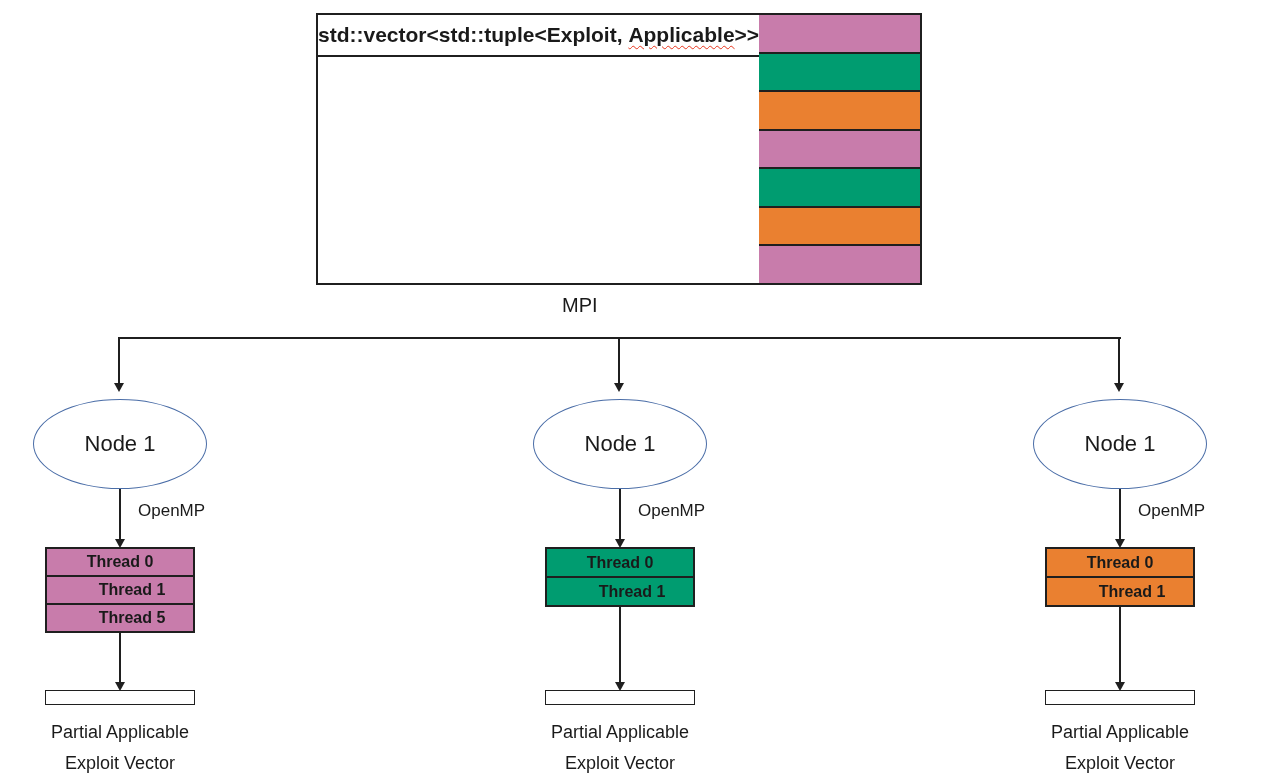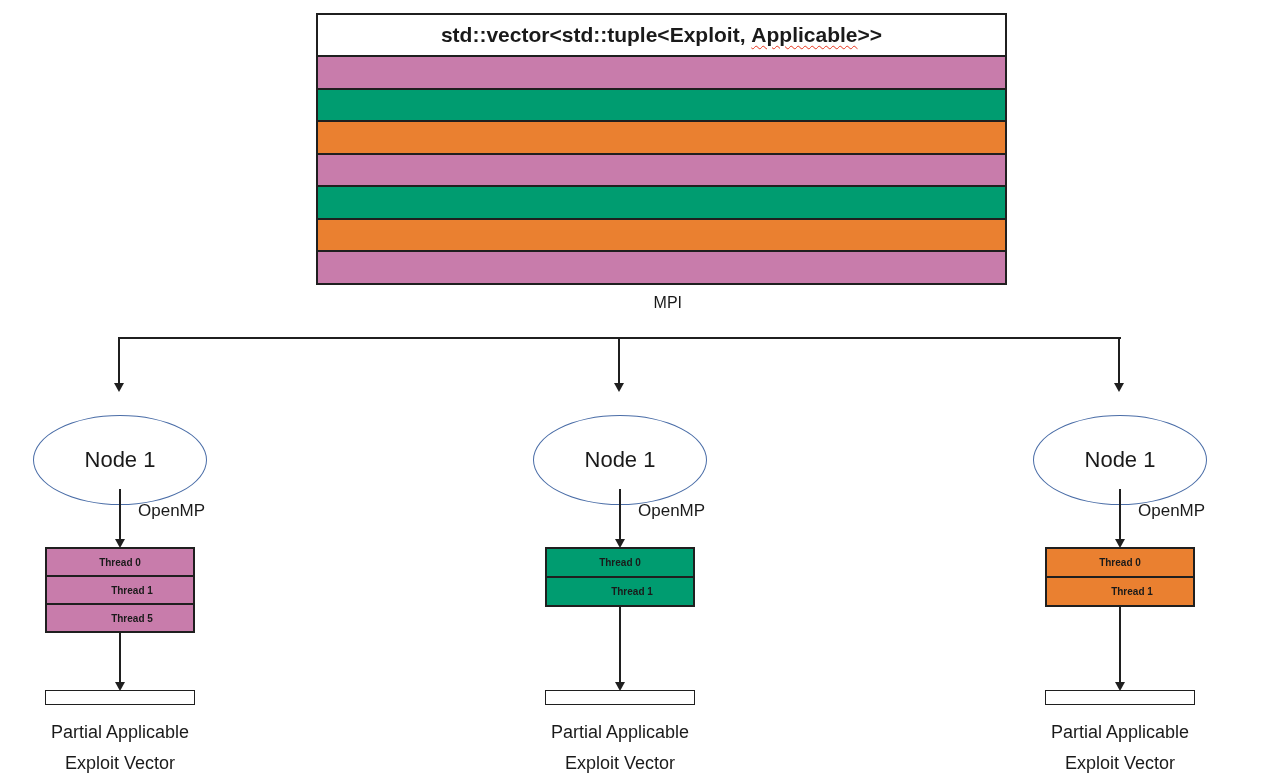--- a/index.html
+++ b/index.html
@@ -1,39 +1,39 @@
 <!DOCTYPE html>
 <html style="--pink: #c87cab; --green: #009c70; --orange: #ea8030; --node_outline: #4a6da7; --line: #1f1f1f; --squiggle_red: #e8341c;"><head>
 <meta charset="utf-8">
 <style>
   html,body{margin:0;padding:0;background:#ffffff;font-family:"Liberation Sans",sans-serif;color:#1a1a1a;}
   .canvas{position:relative;width:1271px;height:779px;background:#ffffff;overflow:hidden;}
 
   
-  .vector-box{position:absolute;left:316px;top:13px;width:691px;height:272px;border:2px solid var(--line);box-sizing:border-box;display:flex;flex-direction:column;background:#fff;}
+  .vector-box{position:absolute;left:316px;top:13px;width:606px;height:272px;border:2px solid var(--line);box-sizing:border-box;display:flex;flex-direction:row;background:#fff;}
   .vector-title{height:40px;flex:0 0 40px;display:flex;align-items:center;justify-content:center;border-bottom:2px solid var(--line);font-weight:bold;font-size:21px;white-space:pre;}
   .sq{text-decoration:underline;text-decoration-style:wavy;text-decoration-color:var(--squiggle_red);text-decoration-thickness:1px;text-underline-offset:3px;}
   .stripes{flex:1;display:flex;flex-direction:column;}
   .stripe{flex:1;}
   .stripe + .stripe{border-top:2px solid var(--line);}
 
-  .mpi{position:absolute;left:562px;top:294px;width:120px;text-align:right;font-size:16px;}
+  .mpi{position:absolute;left:562px;top:294px;width:120px;text-align:left;font-size:20px;}
 
   
   .hline{position:absolute;top:337px;height:2px;background:var(--line);}
   .varrow{position:absolute;width:2px;background:var(--line);}
   .varrow::after{content:'';position:absolute;bottom:-9px;left:-4px;width:0;height:0;
     border-left:5px solid transparent;border-right:5px solid transparent;border-top:9px solid var(--line);}
 
   
   .col{position:absolute;top:399px;width:240px;height:381px;}
-  .ellipse{position:absolute;left:33px;top:16px;width:174px;height:90px;border:1.5px solid var(--node_outline);border-radius:50%;box-sizing:border-box;background:#fff;display:flex;align-items:center;justify-content:center;font-size:22px;}
+  .ellipse{position:absolute;left:33px;top:0;width:174px;height:90px;border:1.5px solid var(--node_outline);border-radius:50%;box-sizing:border-box;background:#fff;display:flex;align-items:center;justify-content:center;font-size:22px;}
   .openmp{position:absolute;left:138px;top:102px;font-size:17px;white-space:nowrap;}
   .thread-box{position:absolute;left:45px;top:148px;width:150px;border:2px solid var(--line);box-sizing:border-box;}
-  .thread-row{display:flex;align-items:center;justify-content:center;font-size:10px;font-weight:bold;}
+  .thread-row{display:flex;align-items:center;justify-content:center;font-size:16px;font-weight:bold;}
   .rows3 .thread-row{height:26px;}
   .rows2 .thread-row{height:27px;}
   .thread-row + .thread-row{border-top:2px solid var(--line);padding-left:24px;}
   .outbox{position:absolute;left:45px;top:291px;width:150px;height:15px;border:1.5px solid var(--line);box-sizing:border-box;background:#fff;}
   .outlabel{position:absolute;left:0;top:318px;width:240px;text-align:center;font-size:18px;line-height:31px;}
 </style>
 </head>
 <body>
 
 <div class="canvas">

